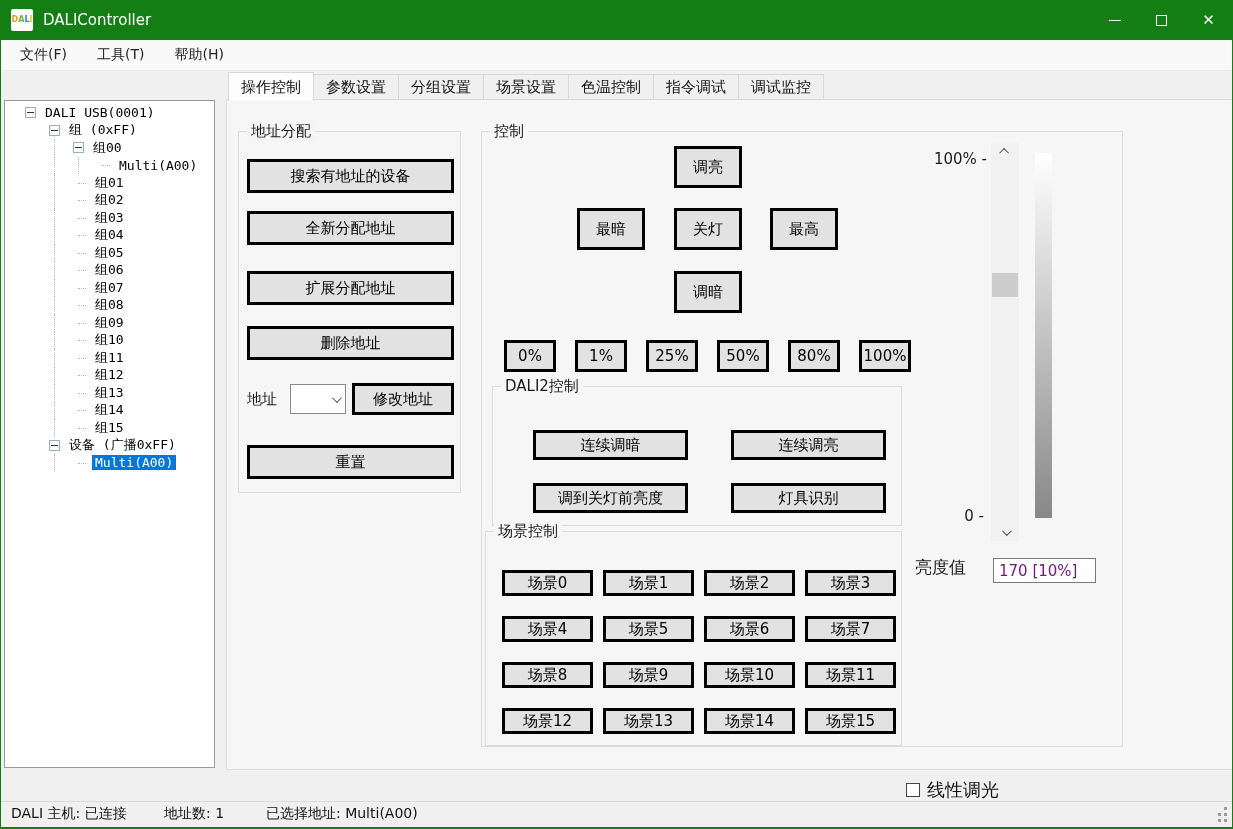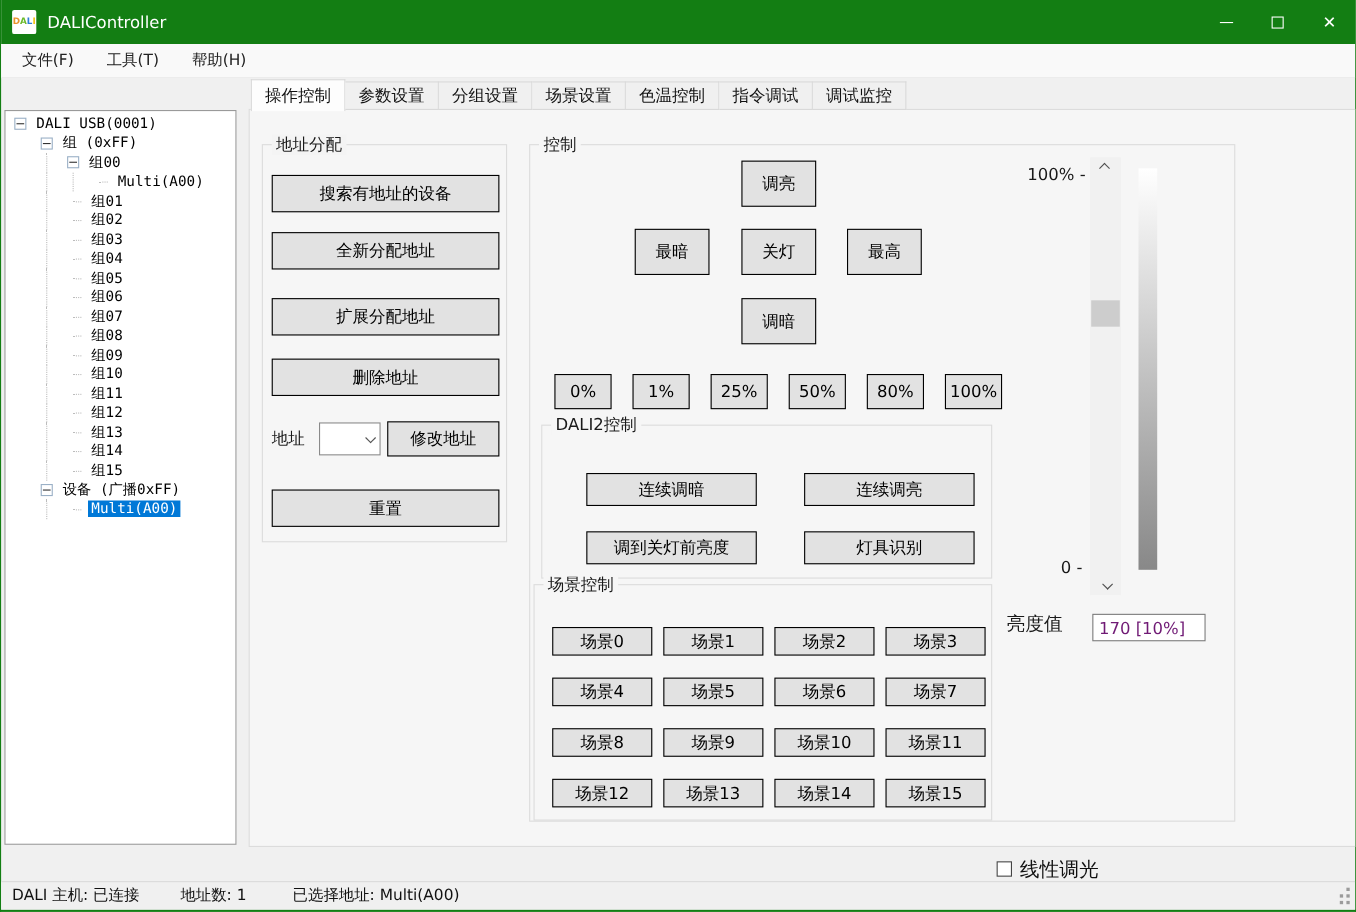--- a/index.html
+++ b/index.html
@@ -22,40 +22,40 @@
   .win-btn{width:47px;height:100%;display:flex;align-items:center;justify-content:center;}
   .glyph-min{width:12px;border-top:1px solid #fff;display:block;}
   .glyph-max{width:11px;height:11px;border:1px solid #fff;display:block;}
   .glyph-close{font-size:15px;color:#fff;line-height:1;}
   
   .menubar{position:absolute;left:0;top:40px;right:0;height:31px;background:#f9f9f9;border-bottom:1px solid #ececec;display:flex;align-items:flex-end;font-size:14px;color:#222;}
   .menu-item{padding:0 15px;height:100%;display:flex;align-items:center;}
   .menu-item:first-child{margin-left:4px;}
   
   .tree{position:absolute;left:3px;top:100px;width:211px;height:668px;background:#fff;border:1px solid #9a9a9a;overflow:hidden;padding-top:3px;font-family:"DejaVu Sans Mono","Liberation Mono",monospace;font-size:13px;color:#000;}
-  .tree-row{display:flex;align-items:center;height:17.5px;white-space:nowrap;padding-left:8px;}
+  .tree-row{display:flex;align-items:center;height:17.5px;white-space:nowrap;padding-left:20px;}
   .t-spacer{width:24px;height:100%;flex:none;position:relative;}
   .t-spacer.guide::before{content:"";position:absolute;left:5px;top:0;bottom:0;border-left:1px dotted #bcbcbc;}
   .expand-box{width:11px;height:11px;flex:none;border:1px solid #9ab0c6;background:#fff;position:relative;margin-right:6px;}
   .expand-box::after{content:"";position:absolute;left:1px;right:1px;top:4px;border-top:1px solid #333;}
   .leaf-gap{width:19px;height:100%;flex:none;position:relative;}
   .leaf-gap::before{content:"";position:absolute;left:5px;top:50%;width:8px;border-top:1px dotted #bcbcbc;}
   .tree-label{padding:0 3px;}
   .tree-row.selected .tree-label{background:#0078d7;color:#fff;}
   
   .tabs{position:absolute;left:227px;top:72px;display:flex;align-items:flex-end;z-index:3;}
   .tab{height:26px;padding:0 12px;display:flex;align-items:center;font-size:15px;background:#f0f0f0;border:1px solid #d9d9d9;border-left:none;color:#111;}
   .tab:first-child{border-left:1px solid #d9d9d9;}
   .tab.active{background:#fdfdfd;height:29px;border-bottom:none;margin-bottom:-1px;border-left:1px solid #d9d9d9;}
   .tabpage{position:absolute;left:225px;top:99px;width:1007px;height:671px;background:#f6f6f6;border:1px solid #dcdcdc;}
   
   .groupbox{position:absolute;border:1px solid #dcdcdc;}
   .group-title{position:absolute;top:-10px;left:8px;background:#f6f6f6;padding:0 4px;font-size:15px;white-space:nowrap;}
   
-  .btn{position:absolute;background:#e2e2e2;border:1px solid #000000;display:flex;align-items:center;justify-content:center;font-size:15px;color:#000;white-space:nowrap;}
+  .btn{position:absolute;background:#e2e2e2;border:3px solid #000000;display:flex;align-items:center;justify-content:center;font-size:15px;color:#000;white-space:nowrap;}
   
   .addr-group{left:237px;top:131px;width:223px;height:362px;}
   .addr-label{position:absolute;left:8px;top:251px;height:32px;display:flex;align-items:center;font-size:15px;}
   .combo{position:absolute;left:51px;top:252px;width:56px;height:30px;background:#fff;border:1px solid #8a8a8a;display:flex;align-items:center;justify-content:flex-end;padding-right:6px;}
   .chev-down{width:7px;height:7px;border-right:1px solid #555;border-bottom:1px solid #555;transform:rotate(45deg) translateY(-2px);}
   
   .ctrl-group{left:480px;top:131px;width:642px;height:616px;}
   .percent-row{position:absolute;left:22px;top:208px;display:flex;gap:19px;}
   .percent-row .pbtn{position:static;width:52px;height:32px;}
   .dali2-group{left:10px;top:254px;width:410px;height:140px;}

